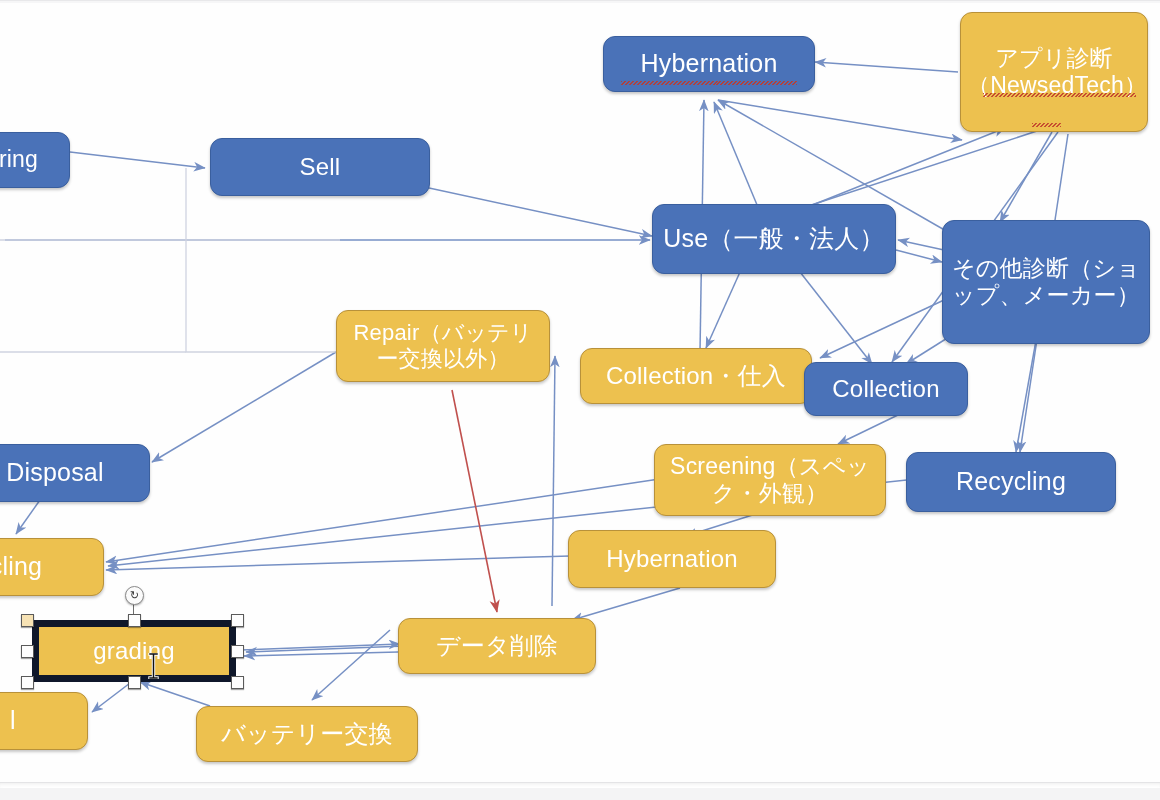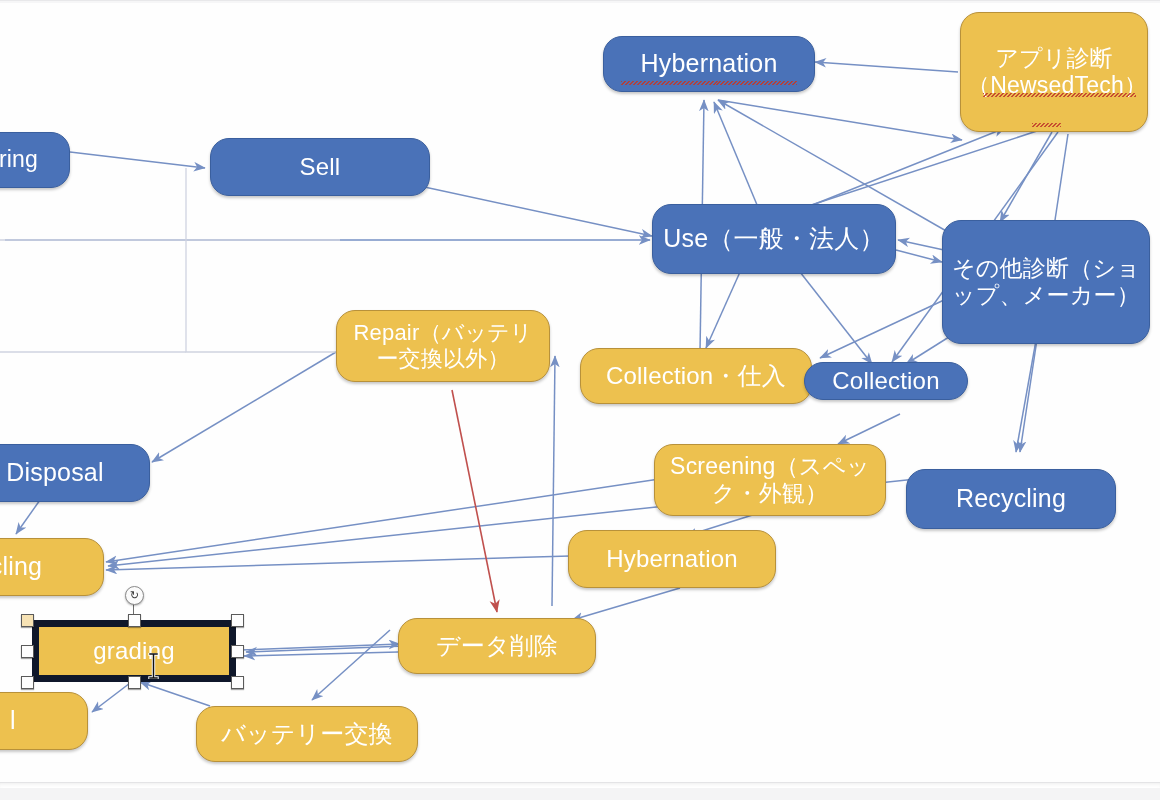--- a/index.html
+++ b/index.html
@@ -33,21 +33,21 @@
   }
 
   svg.edges{position:absolute;left:0;top:0;width:1160px;height:800px;pointer-events:none;}
 
   .node{
     position:absolute;
     box-sizing:border-box;
     display:flex;align-items:center;justify-content:center;
     text-align:center;
     color:#ffffff;
-    border-radius:19px;
+    border-radius:12px;
     line-height:1.18;
     padding:2px 6px;
     letter-spacing:.2px;
     box-shadow:0 2px 3px rgba(0,0,0,.22);
     overflow:visible;
   }
   .node.blue{
     background:#4a72b8;
     border:1px solid #3a5f9e;
   }
@@ -215,29 +215,29 @@
   </div>
 
   <div class="node amber" style="left:336px;top:310px;width:214px;height:72px;font-size:22px;">
     <span class="txt">Repair（バッテリー交換以外）</span>
   </div>
 
   <div class="node amber" style="left:580px;top:348px;width:232px;height:56px;font-size:24px;">
     <span class="txt">Collection・仕入</span>
   </div>
 
-  <div class="node blue" style="left:804px;top:362px;width:164px;height:38px;font-size:24px;">
+  <div class="node blue" style="left:804px;top:362px;width:164px;height:54px;font-size:24px;">
     <span class="txt">Collection</span>
   </div>
 
   <div class="node amber" style="left:654px;top:444px;width:232px;height:72px;font-size:23px;">
     <span class="txt">Screening（スペック・外観）</span>
   </div>
 
-  <div class="node blue" style="left:906px;top:452px;width:210px;height:60px;font-size:25px;margin-top:17px;">
+  <div class="node blue" style="left:906px;top:452px;width:210px;height:60px;font-size:25px;">
     <span class="txt">Recycling</span>
   </div>
 
   <div class="node blue" style="left:-40px;top:444px;width:190px;height:58px;font-size:25px;">
     <span class="txt">Disposal</span>
   </div>
 
   <div class="node amber" style="left:-72px;top:538px;width:176px;height:58px;font-size:25px;">
     <span class="txt">cling</span>
   </div>

